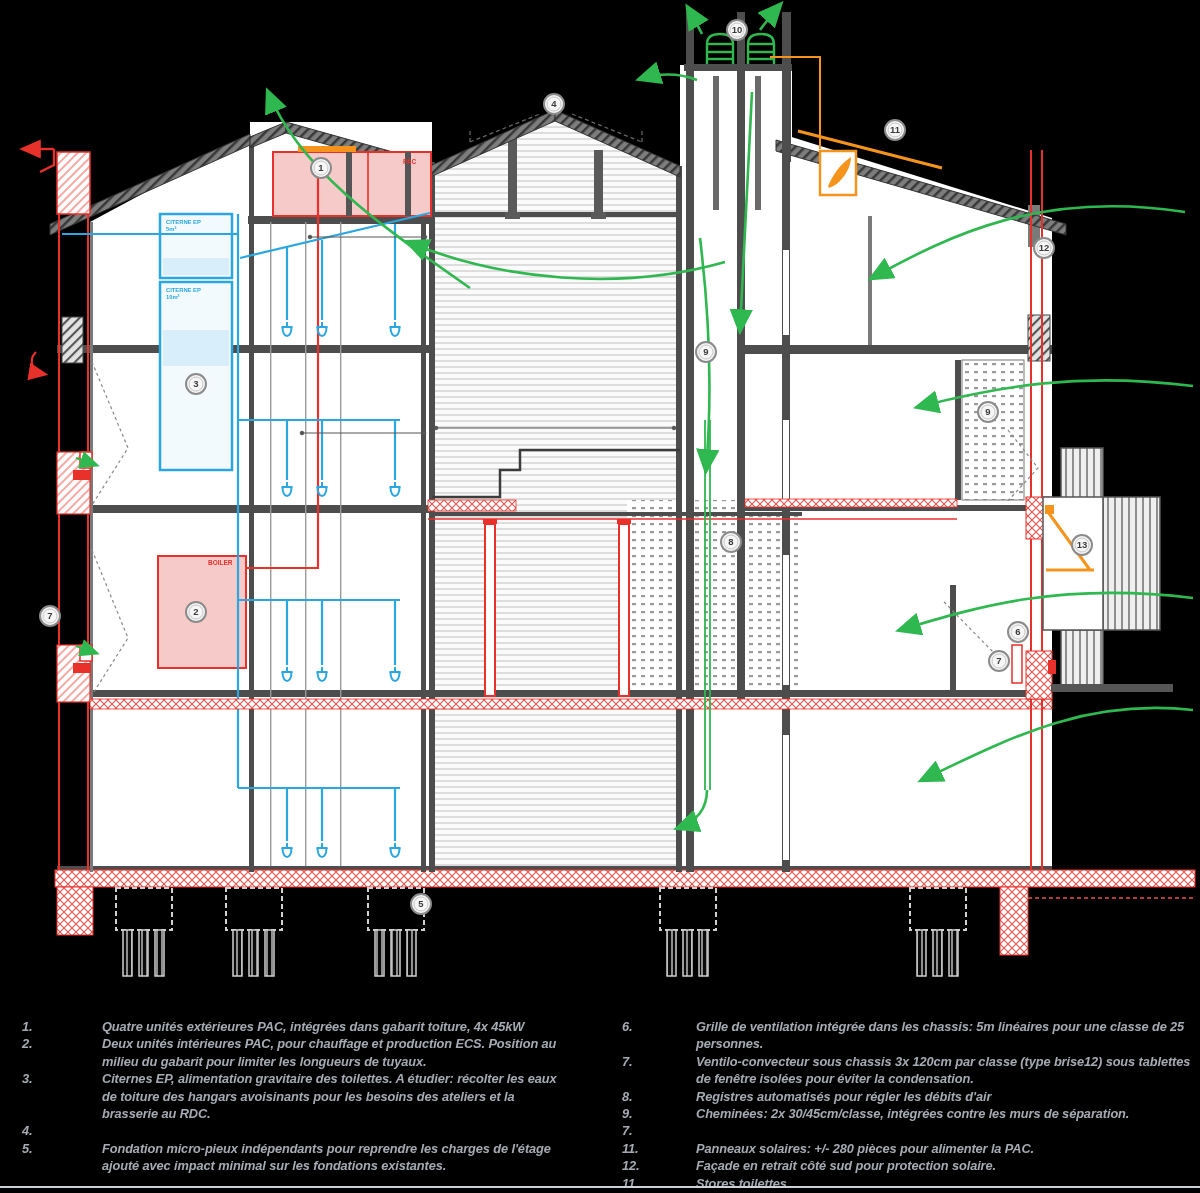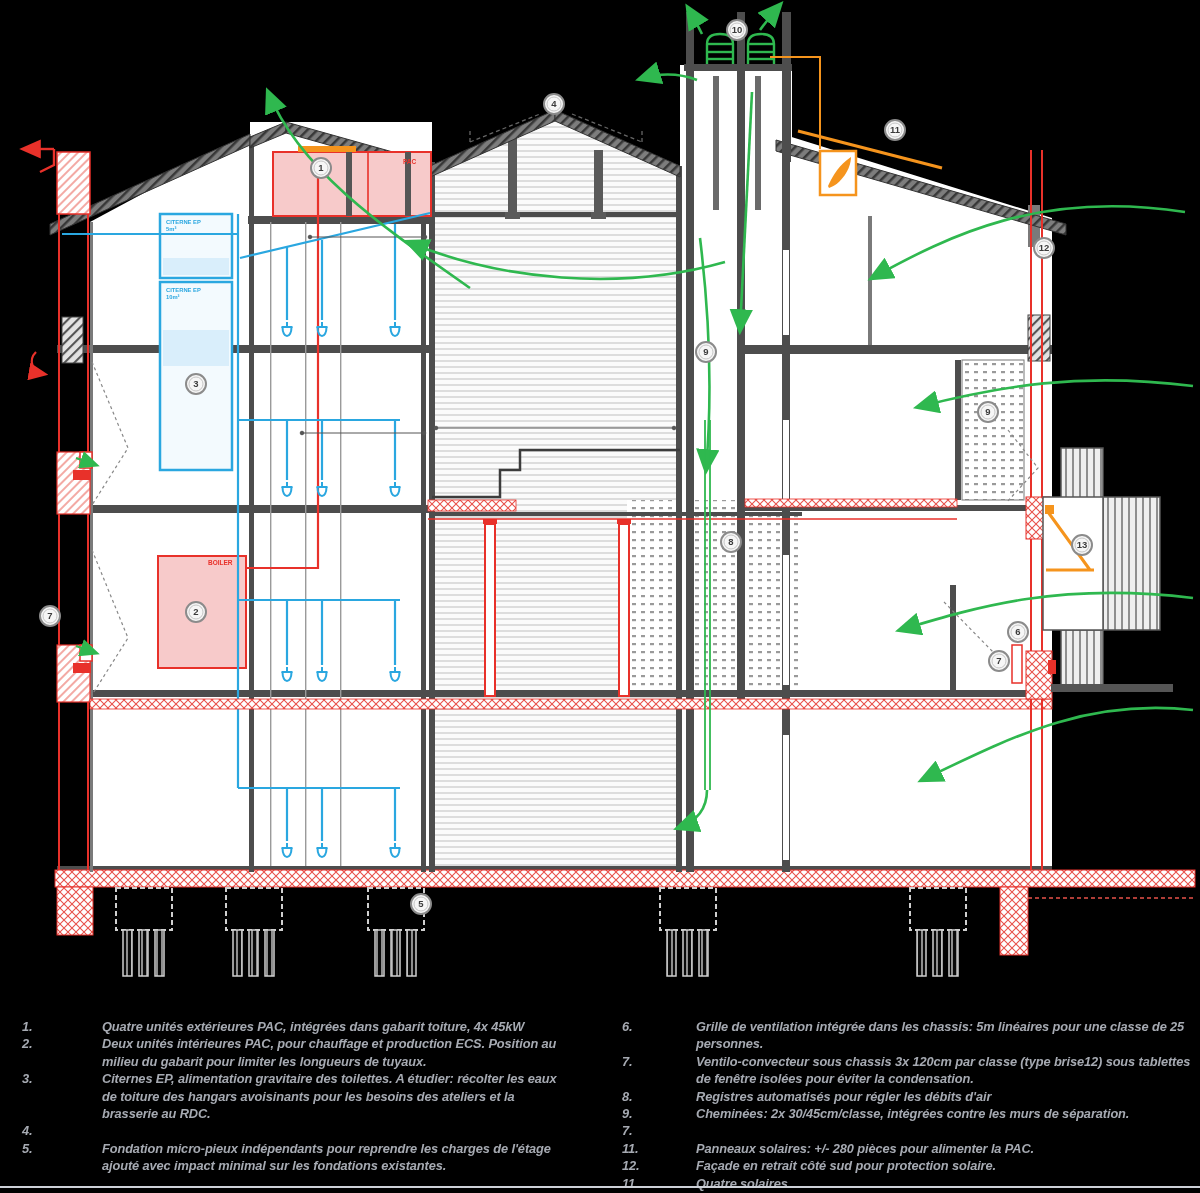--- a/index.html
+++ b/index.html
@@ -494,18 +494,18 @@
       <div class="item">
         <div class="num">11.</div>
         <div class="txt">Panneaux solaires: +/- 280 pièces pour alimenter la PAC.</div>
       </div>
       <div class="item">
         <div class="num">12.</div>
         <div class="txt">Façade en retrait côté sud pour protection solaire.</div>
       </div>
       <div class="item">
         <div class="num">11.</div>
-        <div class="txt">Quatre solaires</div>
+        <div class="txt">Stores toilettes</div>
       </div>
     </div>
   </div>
 </div>
 <div class="bottomline"></div>
 
 </body></html>

